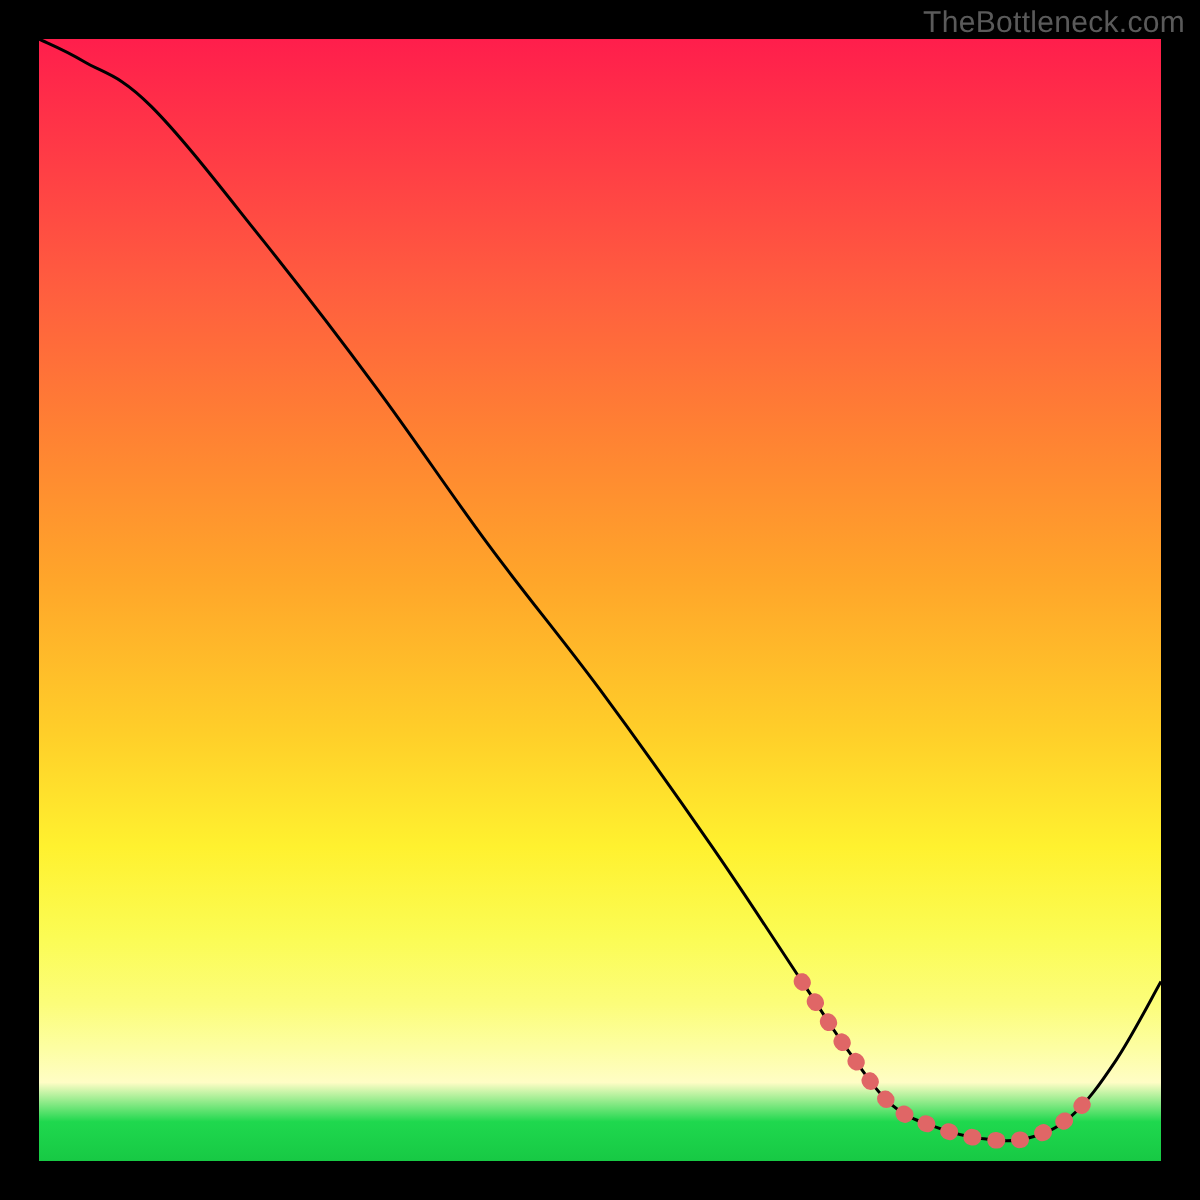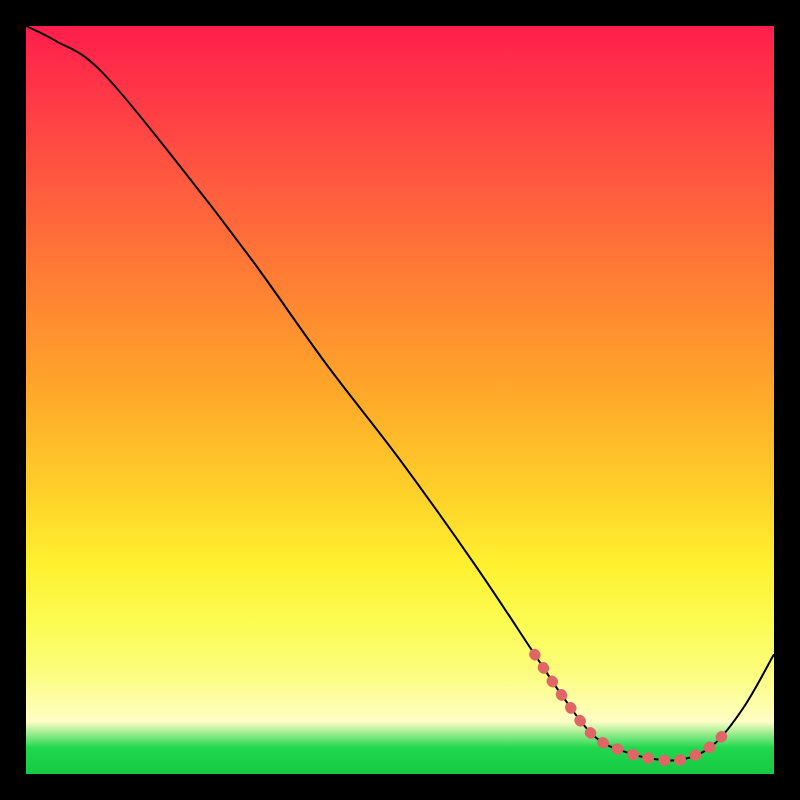--- a/index.html
+++ b/index.html
@@ -68,20 +68,21 @@
     stroke-linecap: round;
     stroke-linejoin: round;
     stroke-dasharray: 1 15;
   }
 </style>
 </head>
 <body>
 
 <div class="frame">
 
+  <div class="watermark">TheBottleneck.com</div>
 
   <div class="plot-area">
     <svg class="plot-svg" viewBox="0 0 748 748" preserveAspectRatio="none">
       <path id="main-curve" class="curve-main" d="M 0.0 0.0 C 5.4 2.7, 16.5 6.9, 29.9 15.0 C 43.4 23.0, 53.3 23.3, 74.8 44.9 C 96.3 66.4, 122.7 101.0, 149.6 134.6 C 176.5 168.3, 197.5 195.5, 224.4 231.9 C 251.3 268.2, 272.3 300.2, 299.2 336.6 C 326.1 373.0, 347.1 397.5, 374.0 433.8 C 400.9 470.2, 424.6 503.6, 448.8 538.6 C 473.0 573.6, 492.5 604.1, 508.6 628.3 C 524.8 652.6, 527.8 658.4, 538.6 673.2 C 549.3 688.0, 557.7 701.2, 568.5 710.6 C 579.3 720.0, 587.6 721.5, 598.4 725.6 C 609.2 729.6, 617.5 731.7, 628.3 733.0 C 639.1 734.4, 647.5 735.7, 658.2 733.0 C 669.0 730.3, 677.4 727.5, 688.2 718.1 C 698.9 708.7, 707.3 696.8, 718.1 680.7 C 728.9 664.5, 742.6 637.7, 748.0 628.3"></path>
       <path id="highlight-curve" class="curve-highlight" d="M 508.6 628.3 C 514.0 636.4, 527.8 658.4, 538.6 673.2 C 549.3 688.0, 557.7 701.2, 568.5 710.6 C 579.3 720.0, 587.6 721.5, 598.4 725.6 C 609.2 729.6, 617.5 731.7, 628.3 733.0 C 639.1 734.4, 647.5 735.7, 658.2 733.0 C 669.0 730.3, 680.1 724.1, 688.2 718.1 C 696.2 712.0, 700.4 702.7, 703.1 699.4"></path>
     </svg>
   </div>
 
 </div>
 

